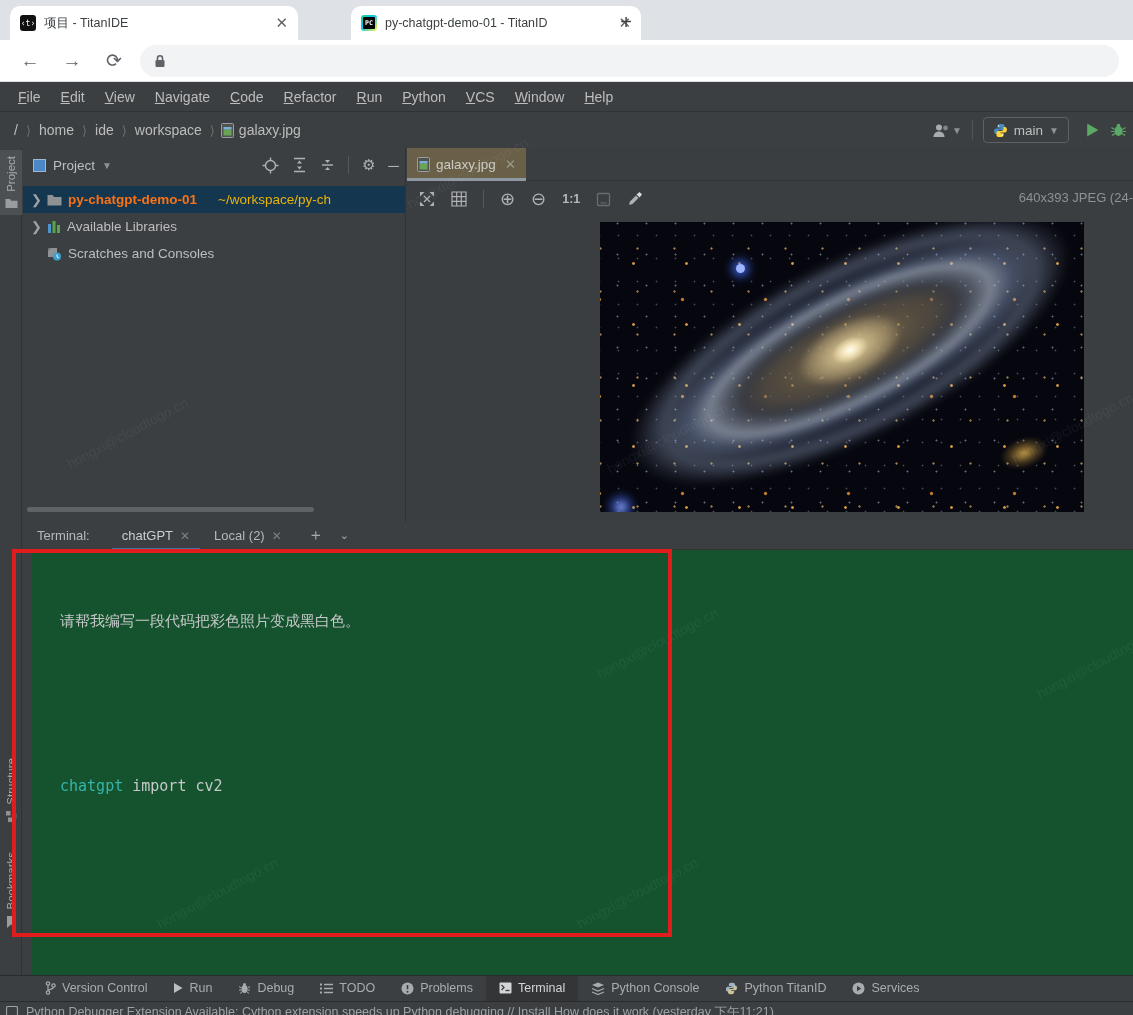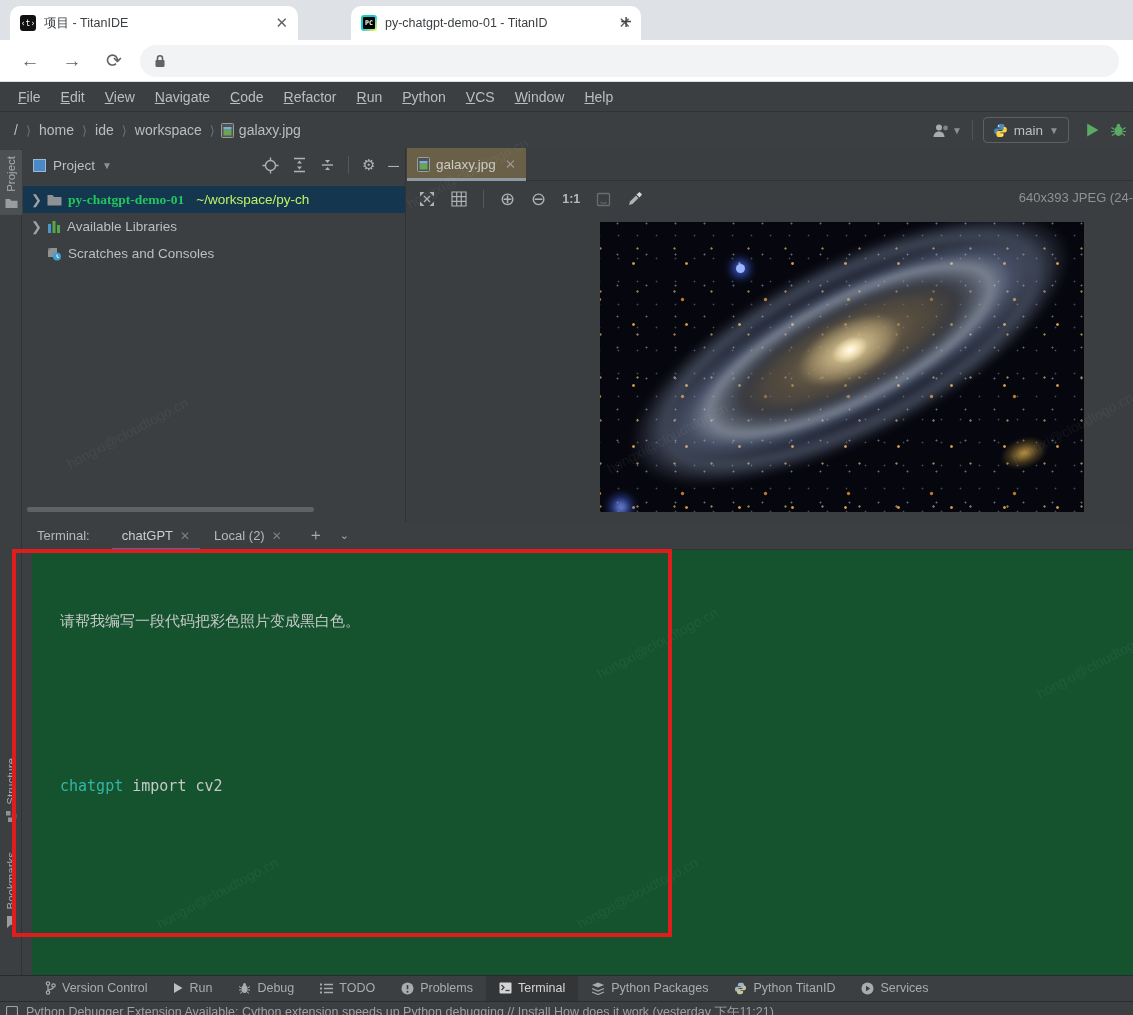--- a/index.html
+++ b/index.html
@@ -53,22 +53,22 @@
   
   .projpanel { position:absolute; left:23px; top:148px; width:383px; height:374px; background:#3c3f41; border-right:1px solid #323232; }
   .pp-head { height:34px; display:flex; align-items:center; padding:0 6px 0 10px; gap:7px; color:#bcbec0; font-size:13.5px; }
   .pp-sq { width:13px; height:13px; background:#4a88c7; border:1px solid #9db9d3; }
   .pp-icons { margin-left:auto; display:flex; align-items:center; gap:13px; color:#afb1b3; }
   .pp-gear { font-size:15px; }
   .tree { font-size:13.5px; color:#bcbec0; }
   .trow { height:27px; display:flex; align-items:center; gap:6px; padding-left:8px; white-space:nowrap; overflow:hidden; }
   .trow.sel { background:#15364f; }
   .chev { color:#9fa2a5; font-size:13px; width:10px; }
-  .tname-b { color:#22c55e; font-weight:bold;font-family:Liberation Serif, serif; }
-  .tpath { color:#bef264; margin-left:6px; }
+  .tname-b { color:#f97316; font-weight:bold; }
+  .tpath { color:#eab308; margin-left:15px; }
   .hscroll { position:absolute; left:4px; bottom:10px; width:287px; height:5px; background:#606366; border-radius:3px; }
 
   
   .editor { position:absolute; left:407px; top:148px; width:726px; height:374px; background:#3b3e40; }
   .etabbar { height:33px; border-bottom:1px solid #323232; display:flex; }
   .etab { display:flex; align-items:center; gap:6px; padding:0 10px; background:#6a6047; color:#cbcbc6;
           font-size:13.5px; position:relative; }
   .etab::after { content:""; position:absolute; left:0; bottom:-1px; width:100%; height:3px; background:#8f99a1; }
   .etab .eclose { color:#9a988f; margin-left:3px; }
   .imgbar { height:36px; display:flex; align-items:center; gap:16px; padding-left:12px; color:#afb1b3; position:relative; }
@@ -437,21 +437,21 @@
         <path d="M2.5 3l2.5 2.5L2.5 8" stroke="#3c3f41" stroke-width="1.3" fill="none"></path>
         <path d="M6.5 8.5h4" stroke="#3c3f41" stroke-width="1.3"></path>
       </svg>
       <span>Terminal</span>
     </div>
     <div class="sbitem">
       <svg width="14" height="13" viewBox="0 0 14 13">
         <path d="M7 0.5 13 3 7 5.5 1 3z" fill="#a9acae"></path>
         <path d="M1 6.5 7 9l6-2.5 M1 10 7 12.5 13 10" fill="none" stroke="#a9acae" stroke-width="1.2"></path>
       </svg>
-      <span>Python Packages</span>
+      <span>Python Console</span>
     </div>
     <div class="sbitem">
       <svg width="13" height="13" viewBox="0 0 16 16">
         <path d="M8 1c-2.6 0-3.2 1.1-3.2 2.3V5h3.3v.9H3.3C2 5.9 1.2 7 1.2 8.8c0 1.7.7 2.9 2 2.9h1.5V9.9c0-1.4 1.2-2.4 2.5-2.4h3.2c1.1 0 1.9-.9 1.9-2V3.3C12.3 2 11.2 1 10 1z" fill="#9fb4c4"></path>
         <path d="M8 15c2.6 0 3.2-1.1 3.2-2.3V11H7.9v-.9h4.8c1.3 0 2.1-1.1 2.1-2.9 0-1.7-.7-2.9-2-2.9h-1.5v1.8c0 1.4-1.2 2.4-2.5 2.4H5.6c-1.1 0-1.9.9-1.9 2v2.2C3.7 14 4.8 15 6 15z" fill="#c9c39a"></path>
       </svg>
       <span>Python TitanID</span>
     </div>
     <div class="sbitem">
       <svg width="13" height="13" viewBox="0 0 13 13">

